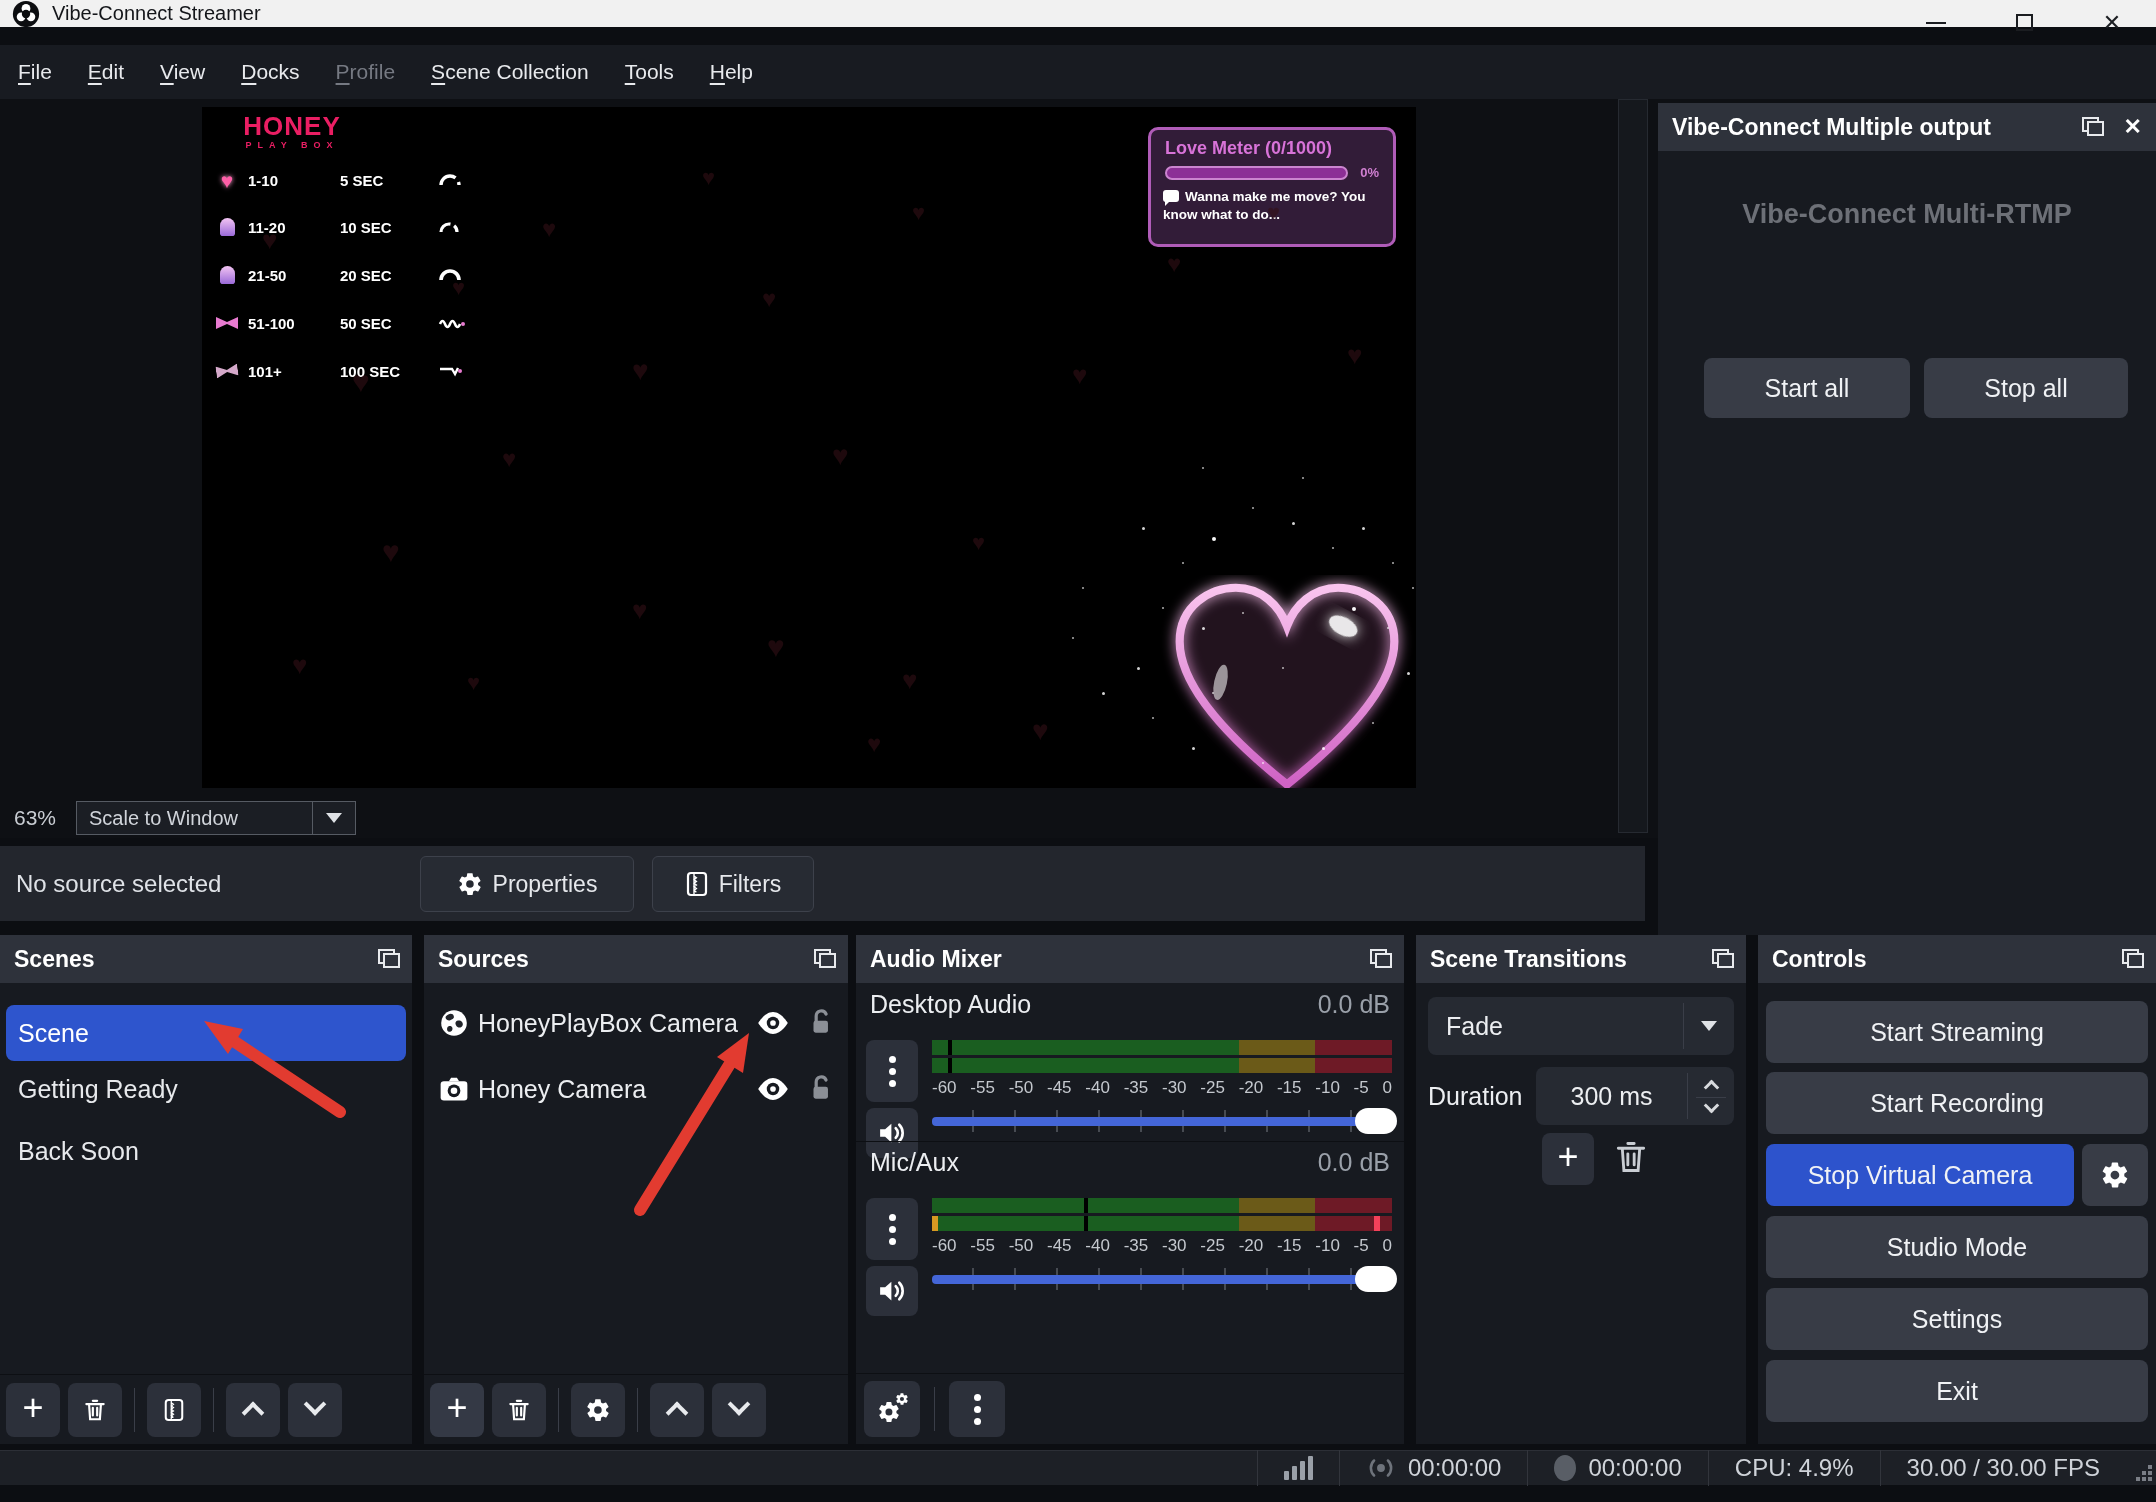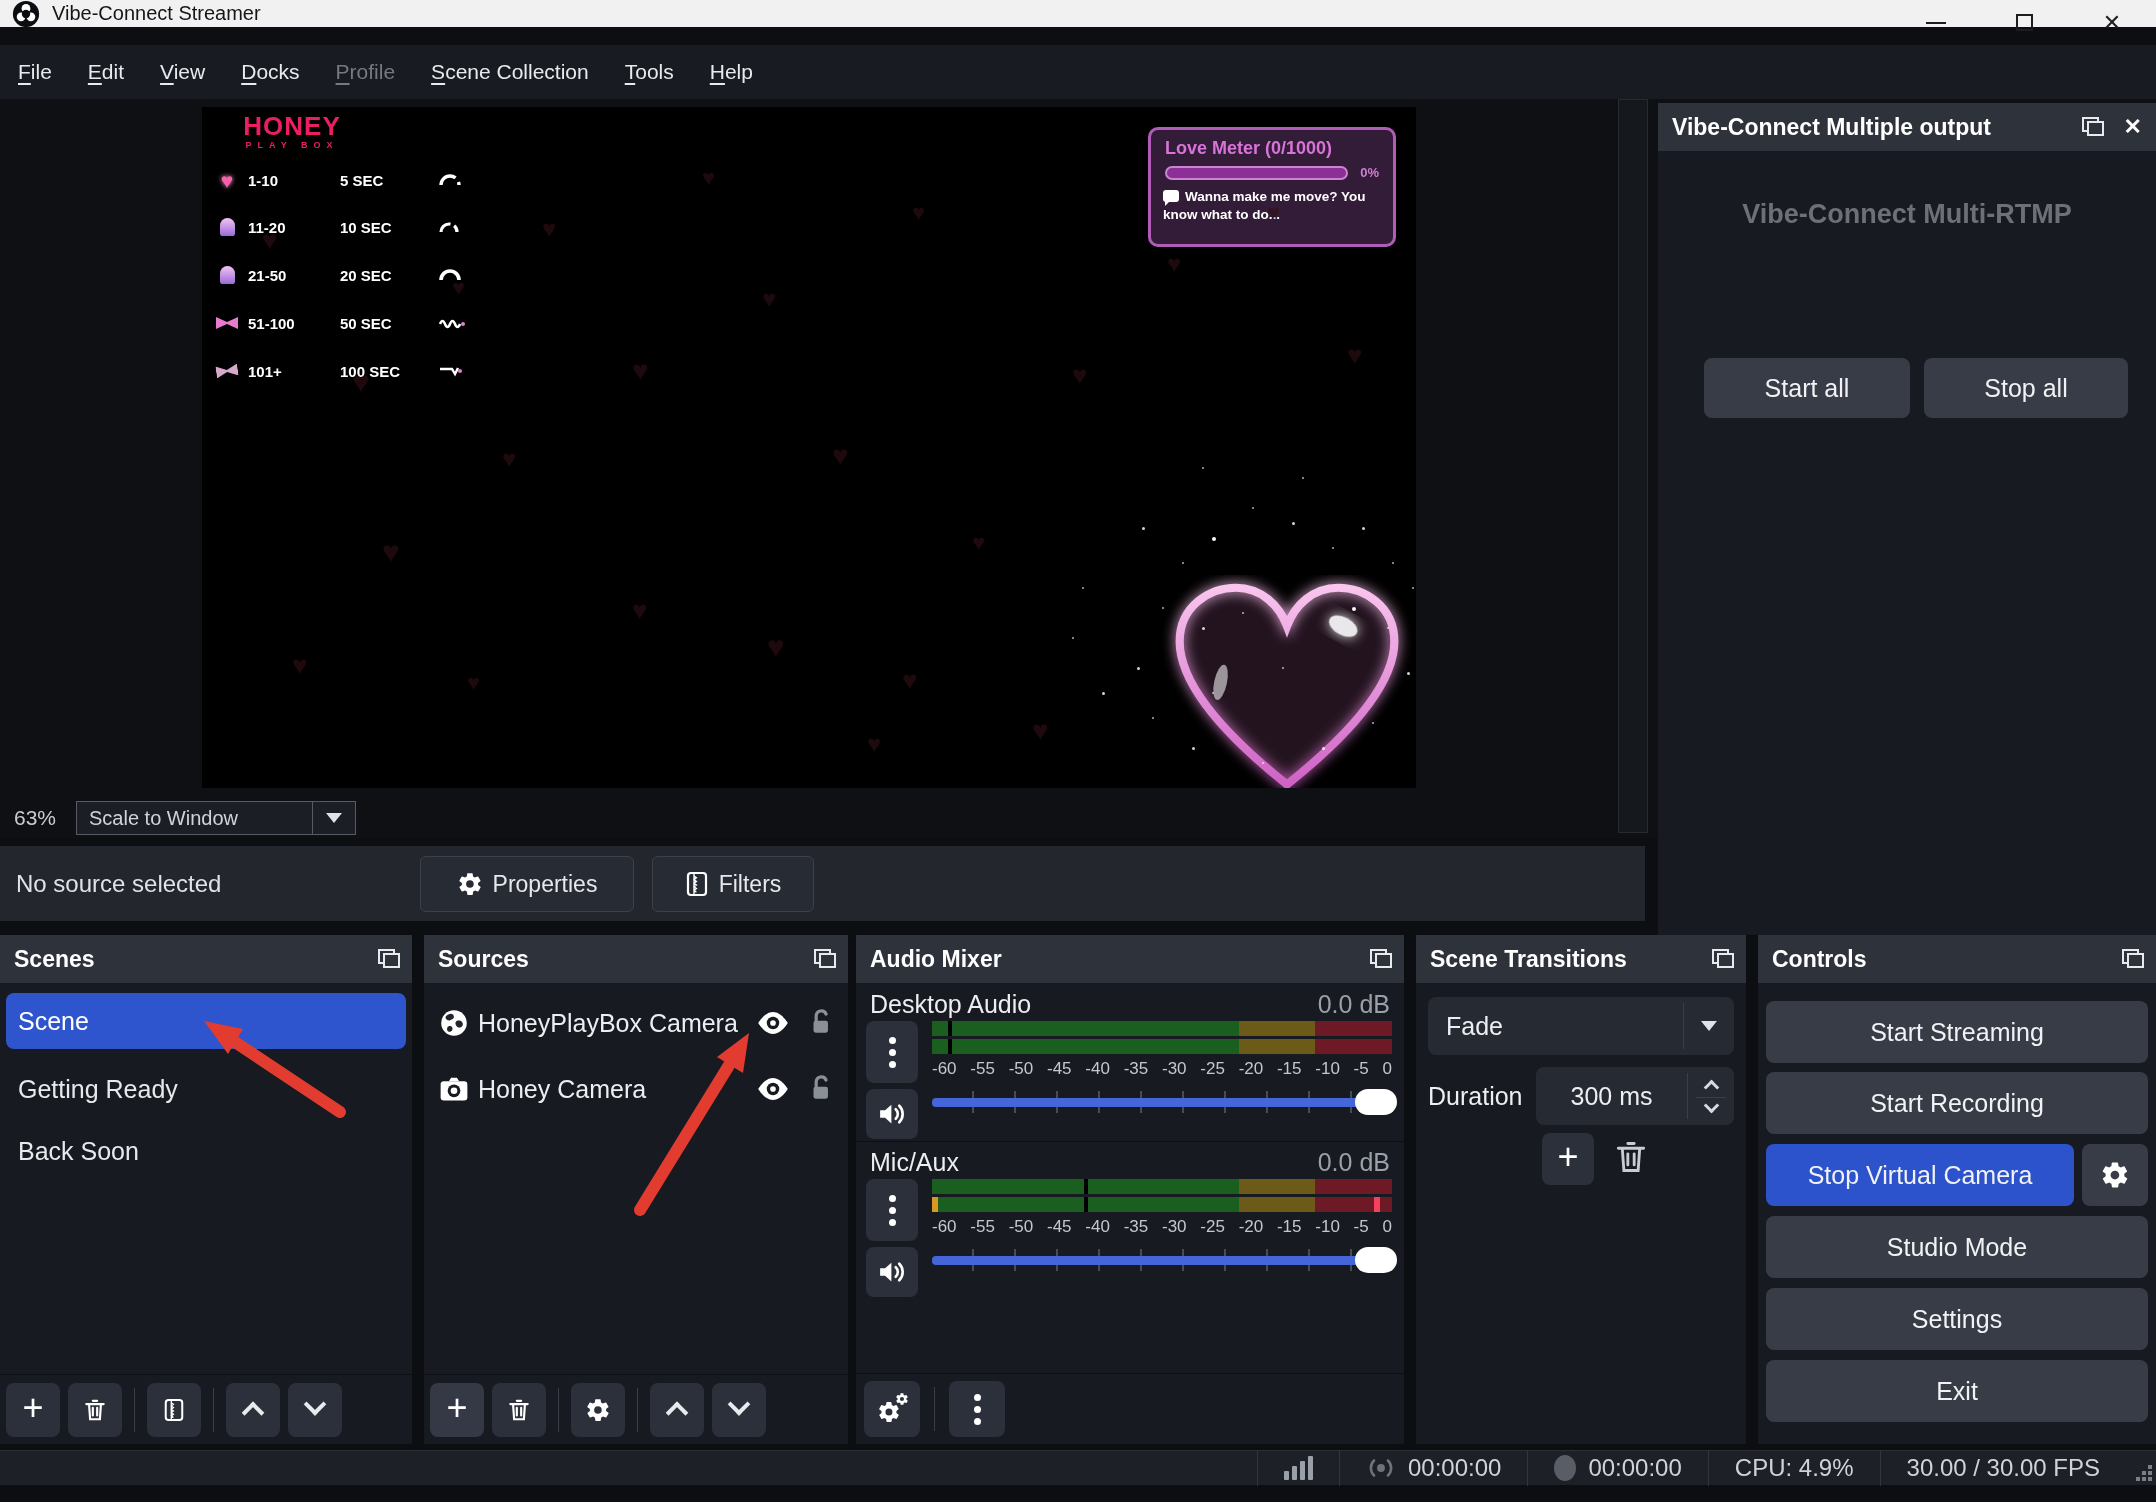--- a/index.html
+++ b/index.html
@@ -102,21 +102,21 @@
   
   .source-row { position:absolute; left:0; right:0; height:60px; display:flex; align-items:center; padding:0 14px; }
   .source-name { margin-left:8px; font-size:25px; color:#eceef1; flex:1; white-space:nowrap; overflow:hidden; }
   .row-icon { flex:none; display:flex; align-items:center; }
   .eye-btn, .lock-btn { flex:none; margin-left:18px; display:flex; align-items:center; }
   
   .mix-ch { position:absolute; left:0; right:0; }
   .mix-name-row { display:flex; align-items:center; padding:0 14px; height:34px; }
   .mix-name { font-size:25px; color:#eceef1; flex:1; }
   .mix-db { font-size:25px; color:#9aa0a9; }
-  .mix-body { position:relative; margin:0 12px 0 10px; height:118px;text-align:right; }
+  .mix-body { position:relative; margin:19px 12px 0 10px; height:118px;text-align:right; }
   .vdots-btn { position:absolute; left:0; top:0; width:52px; height:62px; background:#2c303a; border-radius:8px; display:flex; align-items:center; justify-content:center; }
   .spk-btn { position:absolute; left:0; top:68px; width:52px; height:50px; background:#2c303a; border-radius:8px; display:flex; align-items:center; justify-content:center; }
   .vdots { width:7px; height:7px; border-radius:50%; background:#fff; box-shadow:0 12px 0 #fff, 0 24px 0 #fff; margin-bottom:24px; }
   .meter-area { position:absolute; left:66px; right:0; top:0; }
   .meter-bar { position:relative; height:15px; margin-bottom:3px; background:linear-gradient(to right,#1a5e20 0 66.7%, #6b5a18 66.7% 83.3%, #6e1a26 83.3% 100%); overflow:hidden; }
   .meter-clip { position:absolute; left:0; top:0; bottom:0; overflow:hidden; }
   .meter-fill { width:460px; height:100%; background:linear-gradient(to right,#42ca49 0 66.7%, #b5992a 66.7% 83.3%, #b02335 83.3% 100%); }
   .mtick { position:absolute; top:0; bottom:0; width:4px; background:#000; }
   .mpeak { position:absolute; top:0; bottom:0; width:6px; background:#f5415a; }
   .mnotch { position:absolute; left:0; top:0; bottom:0; width:6px; background:#d79922; }
@@ -391,21 +391,21 @@
     <div class="mo-subtitle">Vibe-Connect Multi-RTMP</div>
     <div class="btn mo-start">Start all</div>
     <div class="btn mo-stop">Stop all</div>
   </div>
 
   <div class="dock scenes-dock">
     <div class="dock-header">
       <span class="dock-title">Scenes</span>
       <span class="popup-icon"></span>
     </div>
-    <div class="scene-item sel" style="top:58px">Scene</div>
+    <div class="scene-item sel" style="top:70px">Scene</div>
     <div class="scene-item" style="top:126px">Getting Ready</div>
     <div class="scene-item" style="top:188px">Back Soon</div>
     <div class="dock-toolbar">
       <span class="tool-btn">
           <span class="plus-glyph">+</span>
         </span>
       <span class="tool-btn">
         <svg class="i" width="26" height="26" viewBox="0 0 24 24">
             <path d="M4 6.5h16 M10 3.5h4 M6.5 6.5l1 14h9l1-14 M10 10v7 M14 10v7" stroke="#fff" stroke-width="2" fill="none" stroke-linecap="round"></path>
           </svg>

